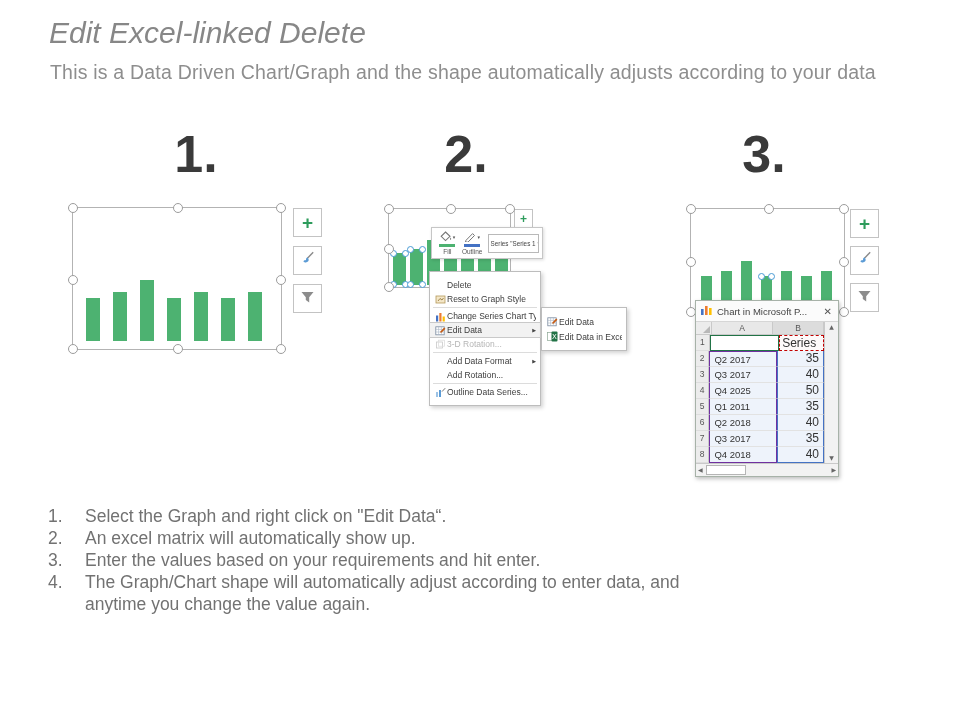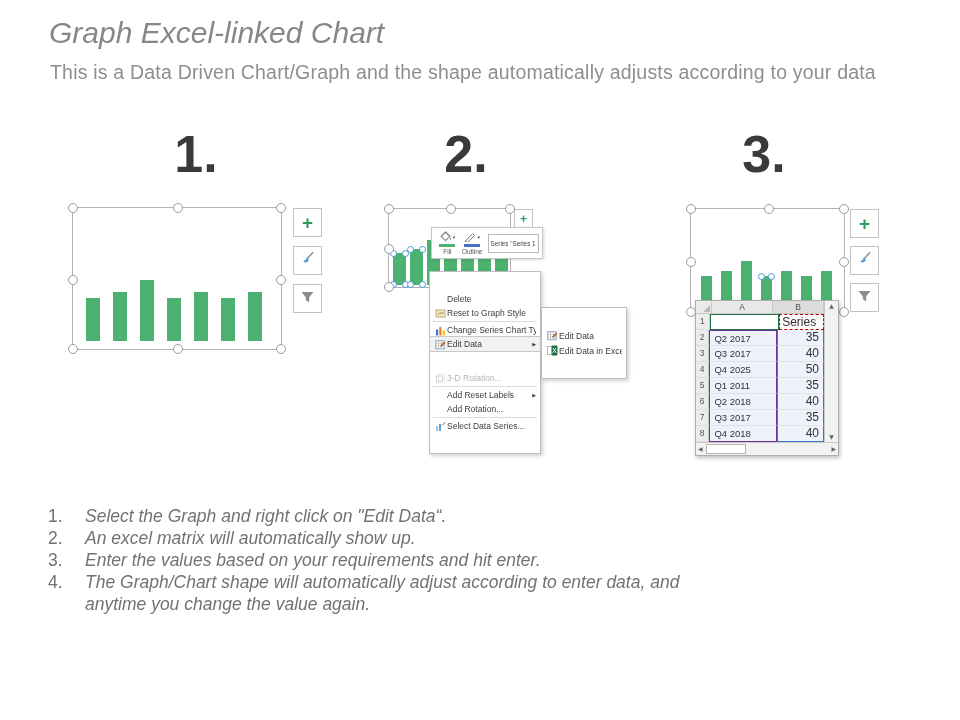--- a/index.html
+++ b/index.html
@@ -47,30 +47,30 @@
   .tiny-arrow{font-size:5px;color:#555;margin-left:1px;}
   .tb-swatch{width:16px;height:3px;margin-top:1px;}
   .tb-label{font-size:6.5px;color:#555;margin-top:1px;}
   .series-dd{height:17px;border:1px solid #b9b9b9;background:#fff;display:flex;align-items:center;
              font-size:6.3px;color:#444;padding:0 2px;margin-left:3px;white-space:nowrap;
              overflow:hidden;max-width:54px;cursor:pointer;}
   .series-dd .tiny-arrow{margin-left:2px;}
 
   
   .menu{position:absolute;background:#fff;border:1px solid #bdbdbd;
-        box-shadow:2px 2px 4px rgba(0,0,0,.18);padding:20px 0;z-index:11;box-sizing:border-box;}
+        box-shadow:2px 2px 4px rgba(0,0,0,.18);padding:6px 0;z-index:11;box-sizing:border-box;}
   #ctx-menu{left:429px;top:271px;width:112px;}
   #ctx-submenu{left:541px;top:307px;width:86px;}
   .mi{display:flex;align-items:center;height:14px;font-size:8.5px;color:#3c3c3c;
       padding:0 4px 0 3px;cursor:pointer;}
   .mi .mic{width:14px;display:flex;justify-content:center;align-items:center;}
   .mi .mil{flex:1;white-space:nowrap;overflow:hidden;}
   .mi .sub-arrow{font-size:5px;color:#444;}
   .mi.hl{background:#f2f2f2;outline:1px solid #c9c9c9;}
-  .mi.dis{color:#b5b5b5;margin-top:20px;}
+  .mi.dis{color:#b5b5b5;}
   .msep{height:1px;background:#dcdcdc;margin:1px 3px;}
   #ctx-submenu .mi{height:15px;}
 
   
   .excel{position:absolute;left:695px;top:300px;width:144px;background:#f4f4f4;
          border:1px solid #a7b2a8;box-shadow:1px 2px 4px rgba(0,0,0,.25);z-index:12;
          box-sizing:border-box;}
   .xl-title{height:20px;background:#fbfbfb;border-bottom:1px solid #d6d6d6;display:flex;
             align-items:center;padding:0 4px;}
   .xl-title-text{font-size:9.5px;color:#444;margin-left:4px;flex:1;white-space:nowrap;overflow:hidden;}
@@ -109,26 +109,26 @@
   .xl-hscroll{height:13px;background:#f2f2f2;border-top:1px solid #c9c9c9;display:flex;
               align-items:center;padding:0 2px;box-sizing:border-box;}
   .xl-hscroll .xs{font-size:6px;color:#666;line-height:1;}
   .hthumb{width:38px;height:8px;background:#fff;border:1px solid #b5b5b5;margin-left:3px;}
   .hsp{flex:1;}
 
   
   .instructions{position:absolute;left:48px;top:505px;width:650px;}
   .instr{display:flex;font-size:17.5px;color:#727272;line-height:22px;}
   .inum{width:37px;flex:none;}
-  .itext{flex:1;font-style:italic;}
+  .itext{flex:1;}
 </style>
 </head>
 <body>
 
-<div class="title">Graph Excel-linked Chart</div>
+<div class="title">Edit Excel-linked Delete</div>
 <div class="subtitle">This is a Data Driven Chart/Graph and the shape automatically adjusts according to your data</div>
 
 <div class="step-num" style="left:196px">1.</div>
 <div class="step-num" style="left:466px">2.</div>
 <div class="step-num" style="left:764px">3.</div>
 
 <div class="sel-frame" style="left:72px;top:207px;width:208px;height:141px;">
   <div class="bars" id="bars-1" style="left:13px;bottom:8px;column-gap:13px;">
       <div class="bar" style="width: 14px; height: 43px; background: rgb(77, 178, 113);"></div>
       <div class="bar" style="width: 14px; height: 49px; background: rgb(77, 178, 113);"></div>
@@ -266,37 +266,37 @@
         <svg width="11" height="11" viewBox="0 0 11 11">
           <rect x="1.5" y="3" width="6" height="6" fill="none" stroke="#c9c9c9" stroke-width="0.8"></rect>
           <rect x="3.5" y="1.2" width="6" height="6" fill="none" stroke="#dedede" stroke-width="0.8"></rect>
         </svg>
       </span>
     <span class="mil">3-D Rotation...</span>
   </div>
   <div class="msep"></div>
   <div class="mi">
     <span class="mic"></span>
-    <span class="mil">Add Reset Labels</span>
+    <span class="mil">Add Data Format</span>
     <span class="sub-arrow glyph">▶</span>
   </div>
   <div class="mi">
     <span class="mic"></span>
     <span class="mil">Add Rotation...</span>
   </div>
   <div class="msep"></div>
   <div class="mi">
     <span class="mic">
         <svg width="11" height="11" viewBox="0 0 11 11">
           <rect x="1" y="5" width="2" height="5" fill="#9dc3e6"></rect>
           <rect x="4" y="3" width="2" height="7" fill="#5b9bd5"></rect>
           <path d="M10.2 1.2 L7 4.6" stroke="#777" stroke-width="1" fill="none"></path>
         </svg>
       </span>
-    <span class="mil">Select Data Series...</span>
+    <span class="mil">Outline Data Series...</span>
   </div>
 </div>
 
 <div class="menu" id="ctx-submenu">
   <div class="mi">
     <span class="mic">
         <svg width="11" height="11" viewBox="0 0 11 11">
           <rect x="0.8" y="1.8" width="8.4" height="8" fill="#fff" stroke="#7a8aa0" stroke-width="0.8"></rect>
           <path d="M0.8 4.4h8.4M0.8 7h8.4M3.6 1.8v8M6.4 1.8v8" stroke="#aab6c5" stroke-width="0.6"></path>
           <path d="M5.6 6.2l3.6-3.6 1.2 1.2-3.6 3.6-1.5.3z" fill="#c55a11"></path>
@@ -349,20 +349,29 @@
         </svg></span>
   </div>
   <div class="sbtn">
     <span><svg width="15" height="13" viewBox="0 0 15 13">
           <path d="M1.5 1h12L9.2 6.2v5.3L5.8 9V6.2z" fill="#8c8c8c"></path>
         </svg></span>
   </div>
 </div>
 
 <div class="excel">
+  <div class="xl-title">
+    <span><svg width="13" height="13" viewBox="0 0 13 13">
+          <rect x="1" y="6" width="2.6" height="6" fill="#4472c4"></rect>
+          <rect x="5" y="3" width="2.6" height="9" fill="#ed7d31"></rect>
+          <rect x="9" y="5" width="2.6" height="7" fill="#ffc000"></rect>
+        </svg></span>
+    <span class="xl-title-text">Chart in Microsoft P...</span>
+    <span class="xl-close glyph">✕</span>
+  </div>
   <div class="xl-body">
     <div class="xl-main">
       <div class="xl-hdr-row">
         <div class="xl-corner">
             <i class="corner-tri"></i>
           </div>
         <div class="xl-colhdr">A</div>
         <div class="xl-colhdr b">B</div>
       </div>
       <div id="excel-rows">

